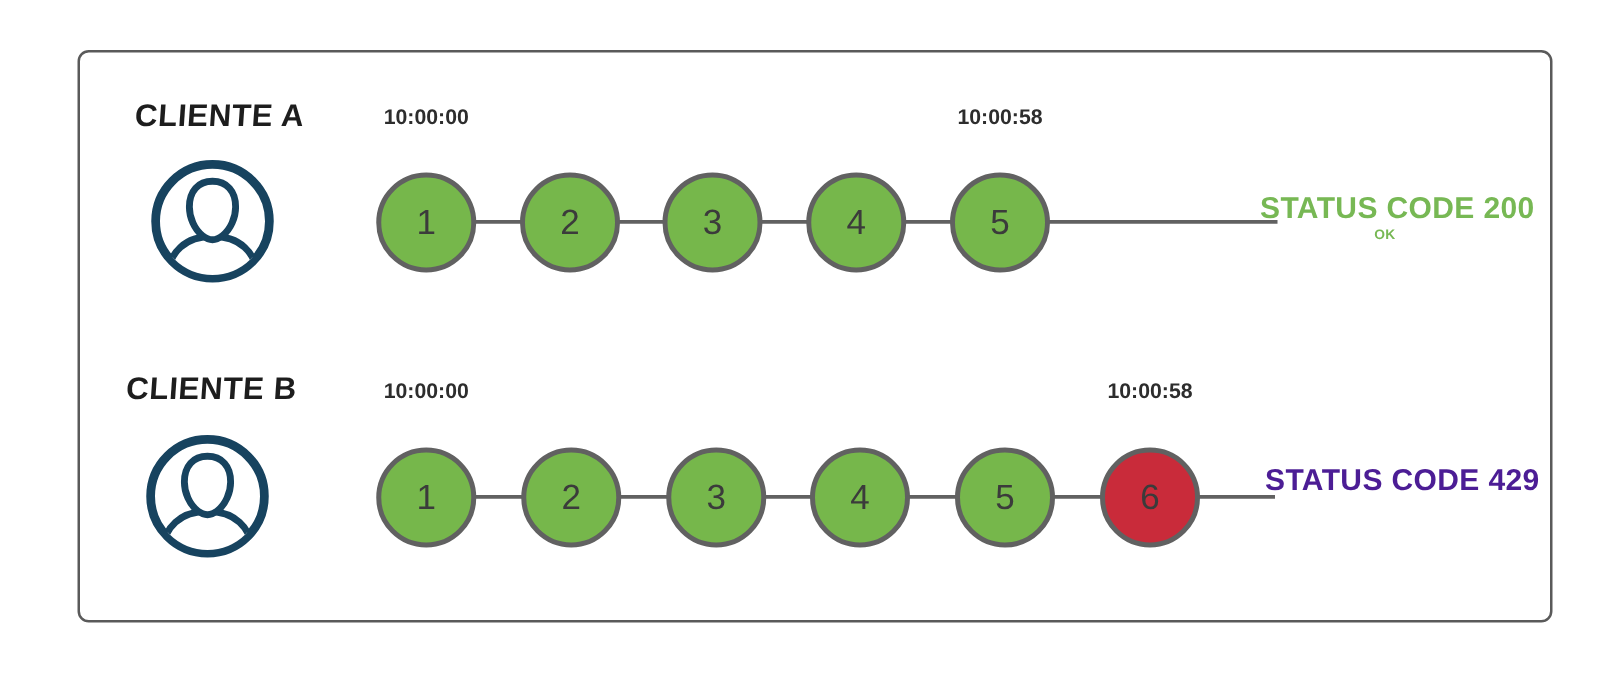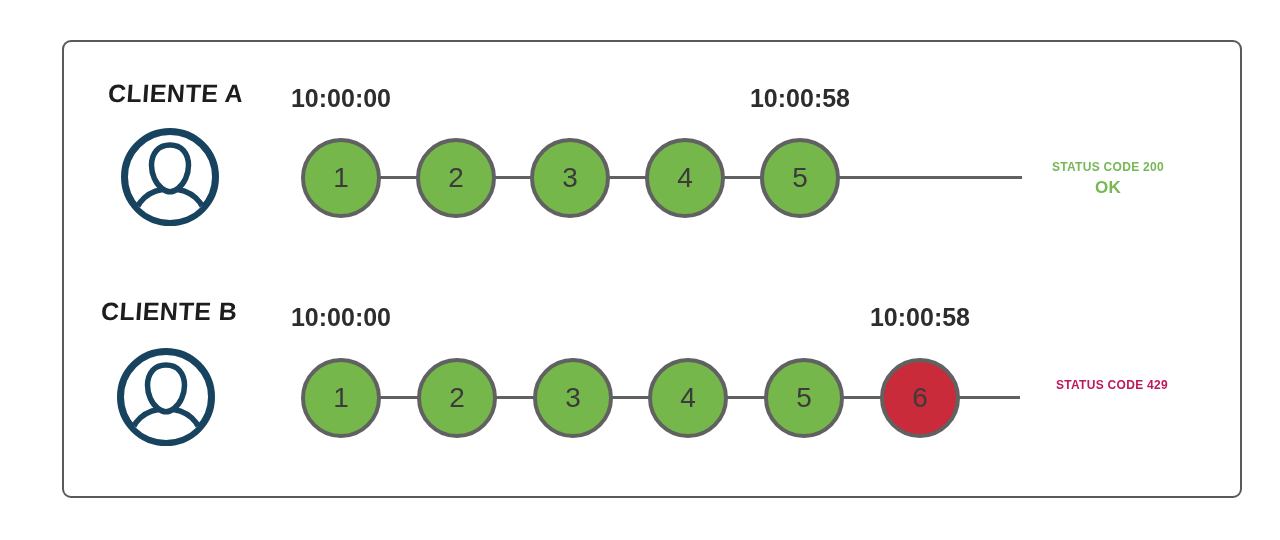--- a/index.html
+++ b/index.html
@@ -36,21 +36,21 @@
     transform: skewX(-4deg);
     white-space: nowrap;
   }
   .avatar {
     position: absolute;
   }
   .timestamp {
     position: absolute;
     width: 140px;
     text-align: center;
-    font-size: 25px;
+    font-size: 17px;
     font-weight: bold;
     color: #2d2d2d;
     white-space: nowrap;
   }
   .timeline {
     position: absolute;
     height: 3px;
     background: #616161;
   }
   .circle {
@@ -69,24 +69,24 @@
   .circle.success { background: #76b74b; }
   .circle.rejected { background: #c92b3a; }
   .status {
     position: absolute;
     width: 200px;
     text-align: center;
     font-weight: bold;
     letter-spacing: 0.3px;
     white-space: nowrap;
   }
-  .status .line1 { font-size: 12px; line-height: 22px; }
-  .status .line2 { font-size: 17px; line-height: 20px; }
+  .status .line1 { font-size: 24px; line-height: 22px; }
+  .status .line2 { font-size: 11px; line-height: 20px; }
   .status.ok  { color: #77b854; }
-  .status.err { color: #be185d; }
+  .status.err { color: #4c1d95; }
 </style>
 </head>
 <body>
 
 <div class="canvas">
 
   <div class="frame"></div>
 
   <div class="client-label" style="left:108px; top:79px;">CLIENTE A</div>
 

